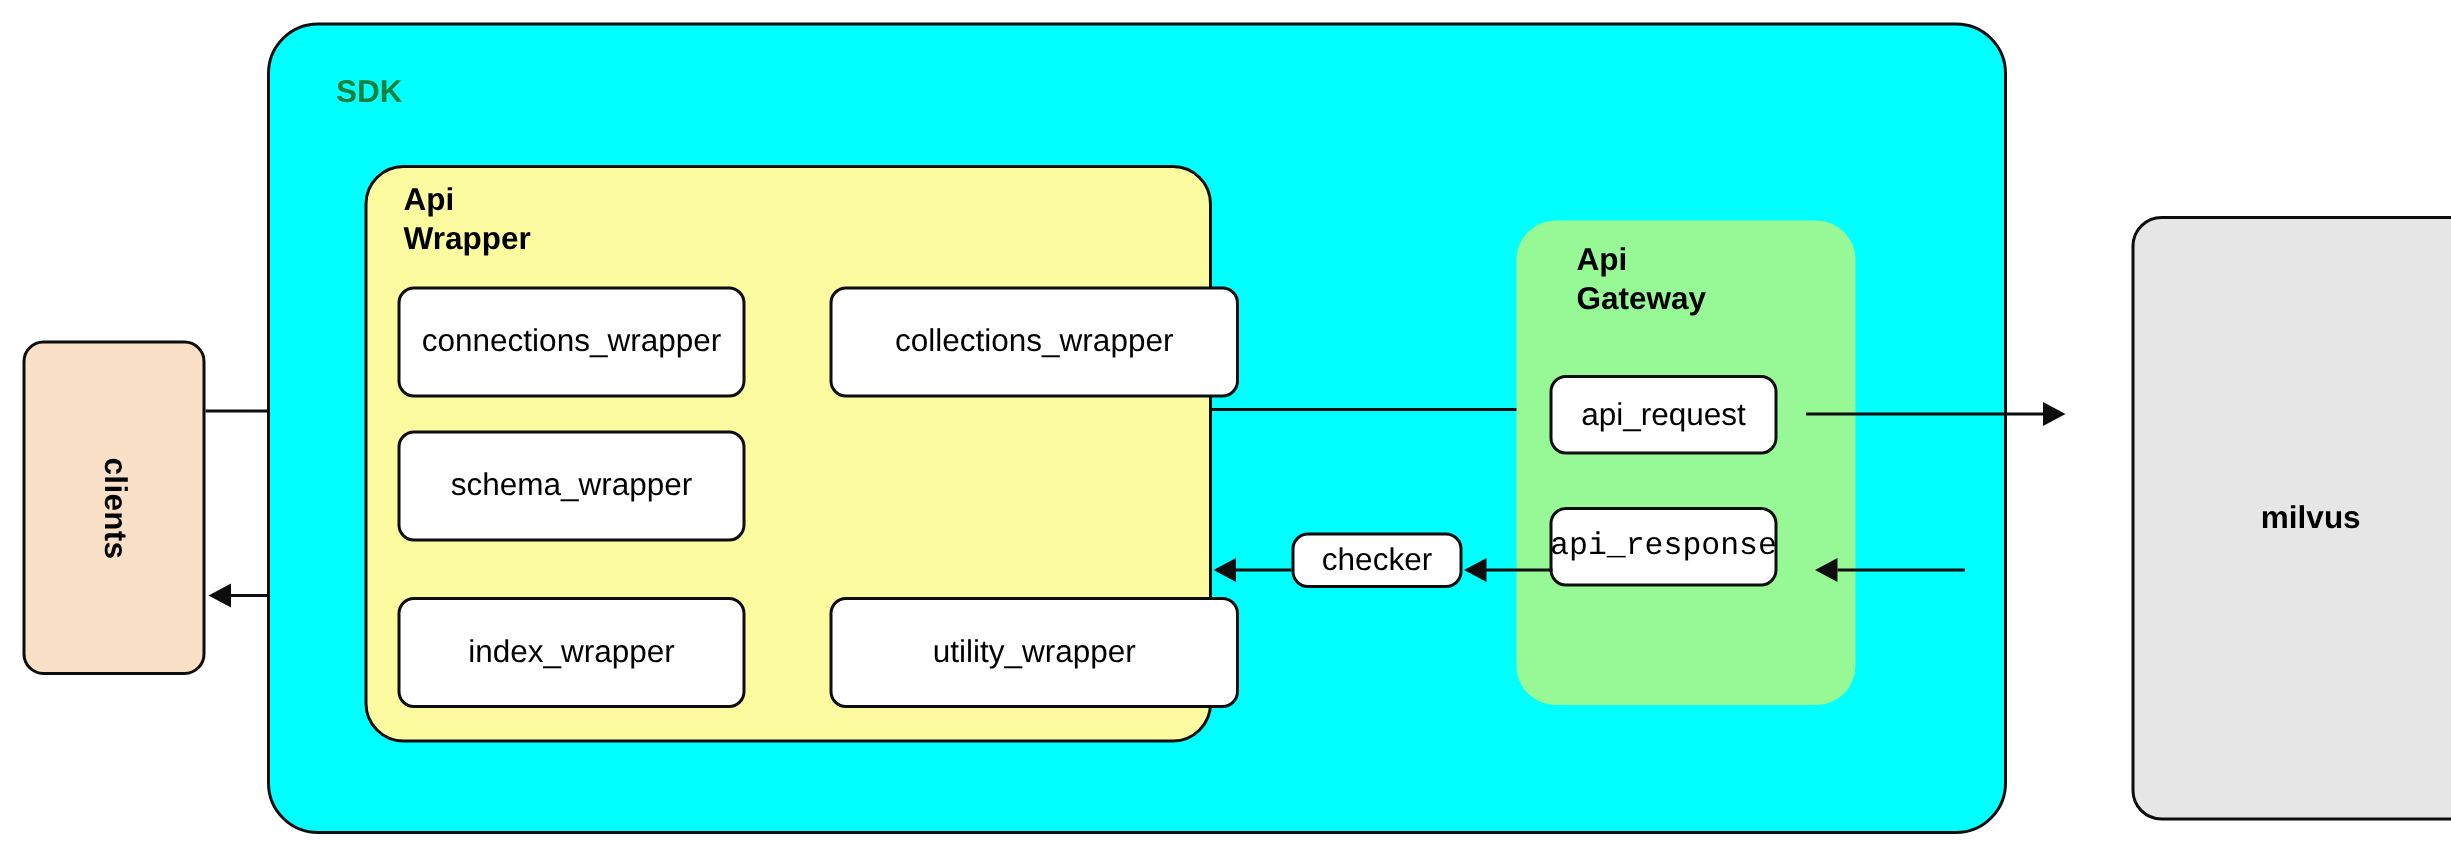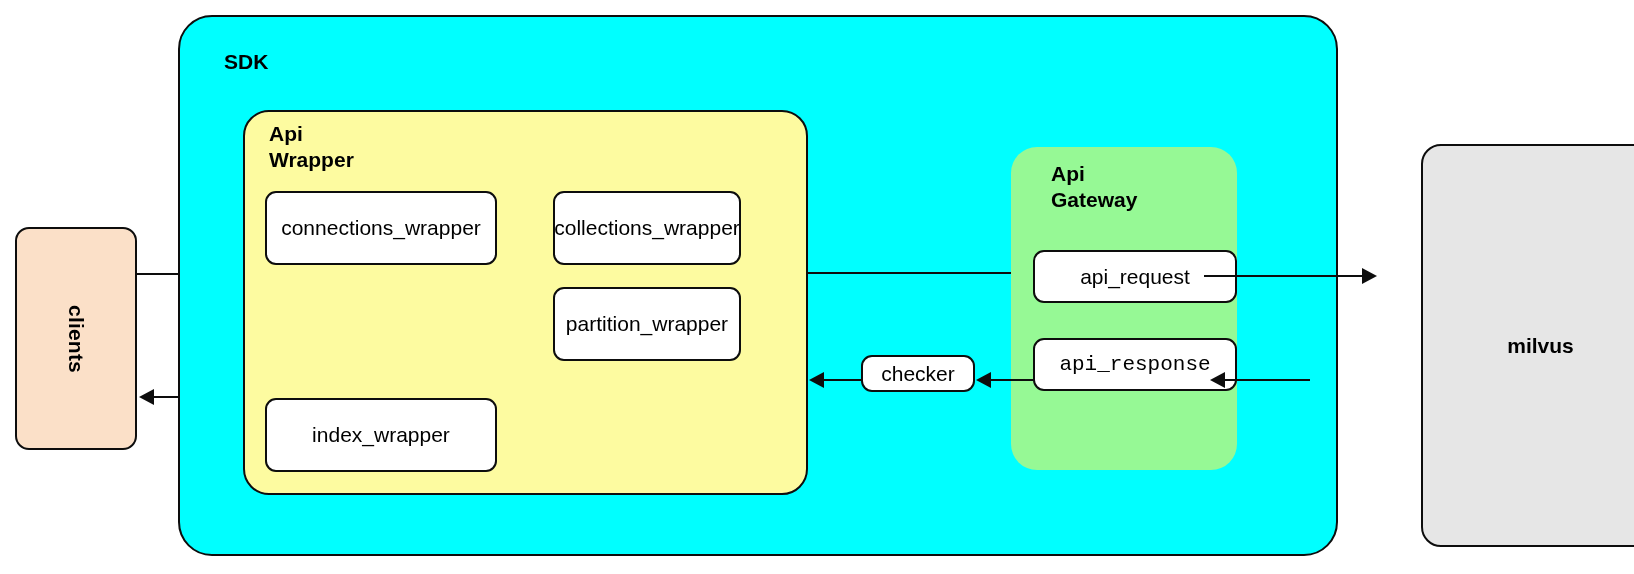--- a/index.html
+++ b/index.html
@@ -51,21 +51,21 @@
     height: 541px;
     background: #00ffff;
     border-radius: 34px;
   }
   .sdk-title {
     position: absolute;
     left: 44px;
     top: 33px;
     font-size: 21px;
     font-weight: bold;
-    color: #000000;
+    color: #15803d;
   }
 
   
   .apiwrapper-box {
     left: 243px;
     top: 110px;
     width: 565px;
     height: 385px;
     background: #fdfba0;
     border-radius: 26px;
@@ -130,26 +130,26 @@
     display: flex;
     align-items: center;
     justify-content: center;
     font-size: 21px;
     color: #000000;
     white-space: nowrap;
   }
 
   
   .w-c1 { left: 265px; width: 232px; }
-  .w-c2 { left: 553px; width: 188px; }
+  .w-c2 { left: 553px; width: 273px; }
   .w-r1 { top: 191px; height: 74px; }
   .w-r2 { top: 287px; height: 74px; }
   .w-r3 { top: 398px; height: 74px; }
 
-  .gw-leaf { left: 1033px; width: 204px; height: 53px; }
+  .gw-leaf { left: 1033px; width: 152px; height: 53px; }
   .gw-r1 { top: 250px; }
   .gw-r2 { top: 338px; font-family: Liberation Mono, monospace; }
 
   .checker-leaf {
     left: 861px;
     top: 355px;
     width: 114px;
     height: 37px;
   }
 
@@ -189,24 +189,25 @@
   </div>
 
   <div class="box apiwrapper-box">
     <div class="apiwrapper-title">
       <div>Api</div>
       <div>Wrapper</div>
     </div>
   </div>
 
   <div class="leaf w-c1 w-r1">connections_wrapper</div>
+  <div class="leaf w-c1 w-r2">schema_wrapper</div>
   <div class="leaf w-c1 w-r3">index_wrapper</div>
 
   <div class="leaf w-c2 w-r1">collections_wrapper</div>
-  <div class="leaf w-c2 w-r2">partition_wrapper</div>
+  <div class="leaf w-c2 w-r3">utility_wrapper</div>
 
   <div class="conn" style="left:806px; top:272px; width:230px;"></div>
   <div class="arrowhead arrow-right" style="left:1033px; top:265px;"></div>
 
   <div class="box apigateway-box">
     <div class="apigateway-title">
       <div>Api</div>
       <div>Gateway</div>
     </div>
   </div>

